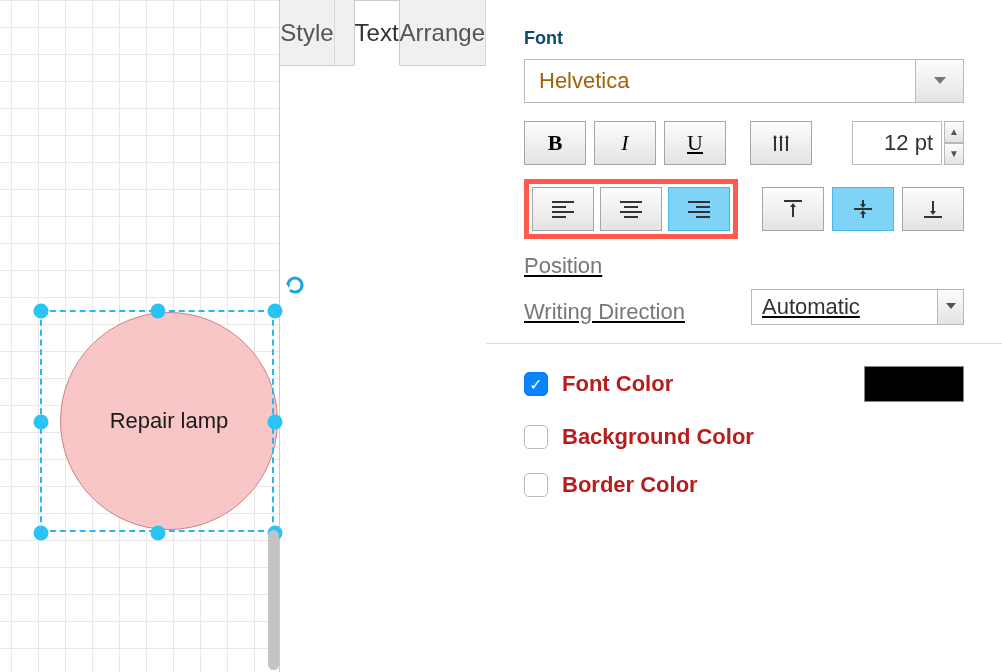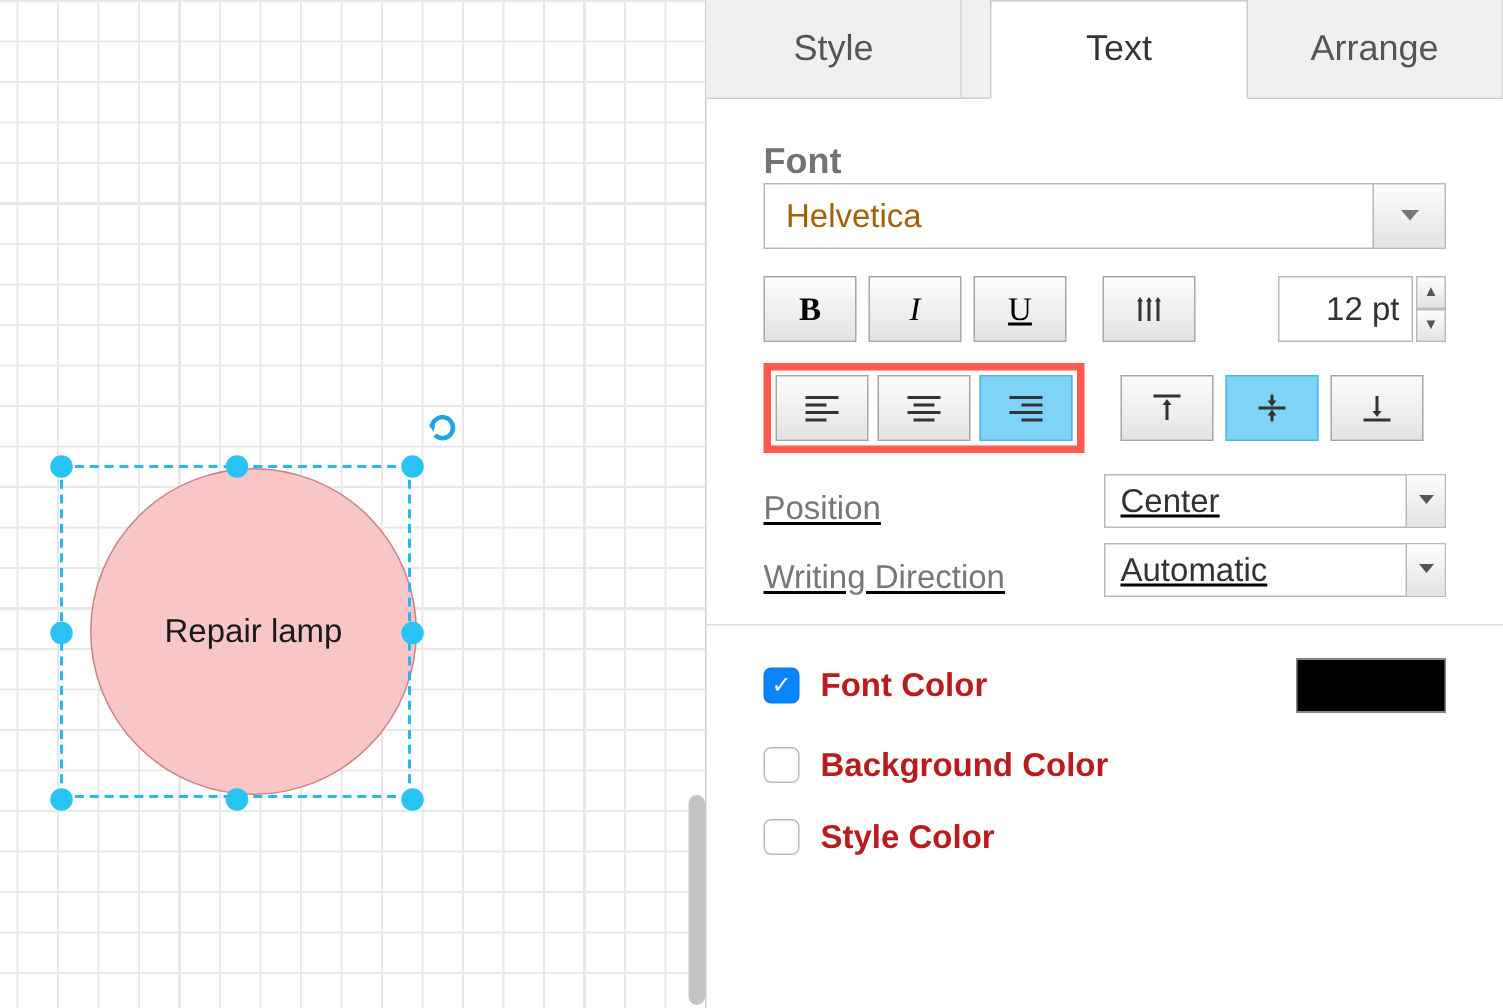--- a/index.html
+++ b/index.html
@@ -69,21 +69,21 @@
       height: 26px;
       color: #1fa4e8;
       transform: translate(-50%, -50%);
     }
     .panel {
       flex: 1;
       height: 672px;
       border-left: 1px solid #ccc;
       background: #fff;
       display: flex;
-      flex-direction: column;
+      flex-direction: row;
     }
     .tabs {
       display: flex;
       height: 66px;
       background: #f0f0f0;
       border-bottom: 1px solid #ccc;
     }
     .tab {
       flex: 1;
       display: flex;
@@ -103,24 +103,24 @@
       border-right: 1px solid #ccc;
       border-top: 1px solid #ccc;
       font-weight: 400;
       color: #333;
       margin-left: 19px;
     }
     .panel-body {
       padding: 28px 38px 0 38px;
     }
     .section-label {
-      font-size: 24px;
+      font-size: 18px;
       font-weight: 600;
-      color: #737373;
-      margin-bottom: 0;
+      color: #0c4a6e;
+      margin-bottom: 10px;
     }
     .font-row {
       display: flex;
       margin-bottom: 18px;
     }
     .font-select {
       flex: 1;
       height: 44px;
       border: 1px solid #b9b9b9;
       background: #fff;
@@ -378,28 +378,20 @@
           <svg width="24" height="24" viewBox="0 0 24 24">
               <path stroke="#333" stroke-width="2" d="M3 20h18M12 4v12"></path>
               <path fill="#333" d="M9 14l3 4 3-4z"></path>
             </svg>
         </div>
       </div>
     </div>
 
     <div class="field-row">
       <div class="field-label">Position</div>
-      <div class="field-select">
-        <span>Center</span>
-        <div class="field-select-arrow">
-          <svg width="10" height="8" viewBox="0 0 10 8">
-              <path fill="currentColor" d="M0 0l5 6 5-6z"></path>
-            </svg>
-        </div>
-      </div>
     </div>
 
     <div class="field-row">
       <div class="field-label">Writing Direction</div>
       <div class="field-select">
         <span>Automatic</span>
         <div class="field-select-arrow">
           <svg width="10" height="8" viewBox="0 0 10 8">
               <path fill="currentColor" d="M0 0l5 6 5-6z"></path>
             </svg>
@@ -415,16 +407,16 @@
       <div class="color-swatch"></div>
     </div>
 
     <div class="check-row">
       <div class="checkbox"></div>
       <div class="check-label">Background Color</div>
     </div>
 
     <div class="check-row">
       <div class="checkbox"></div>
-      <div class="check-label">Style Color</div>
+      <div class="check-label">Border Color</div>
     </div>
   </div>
 </div>
 
 </body></html>

